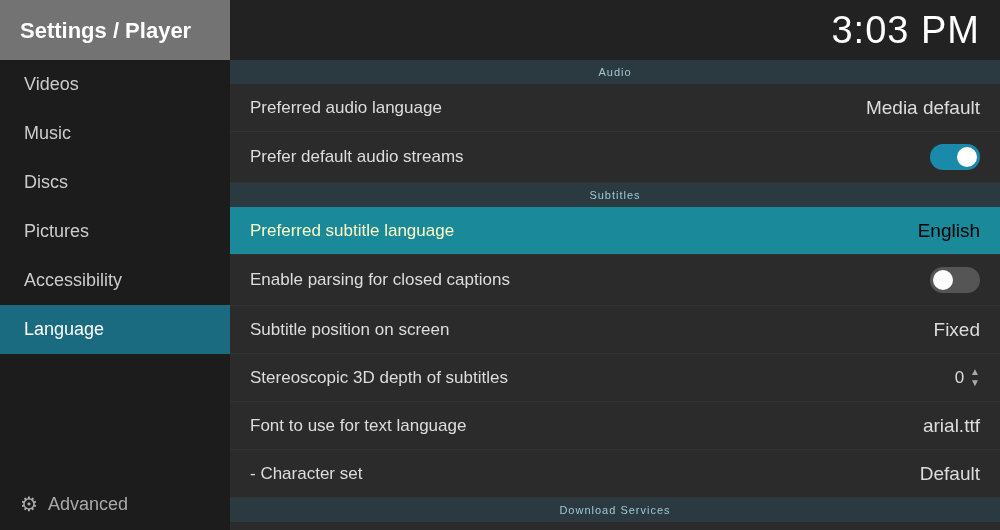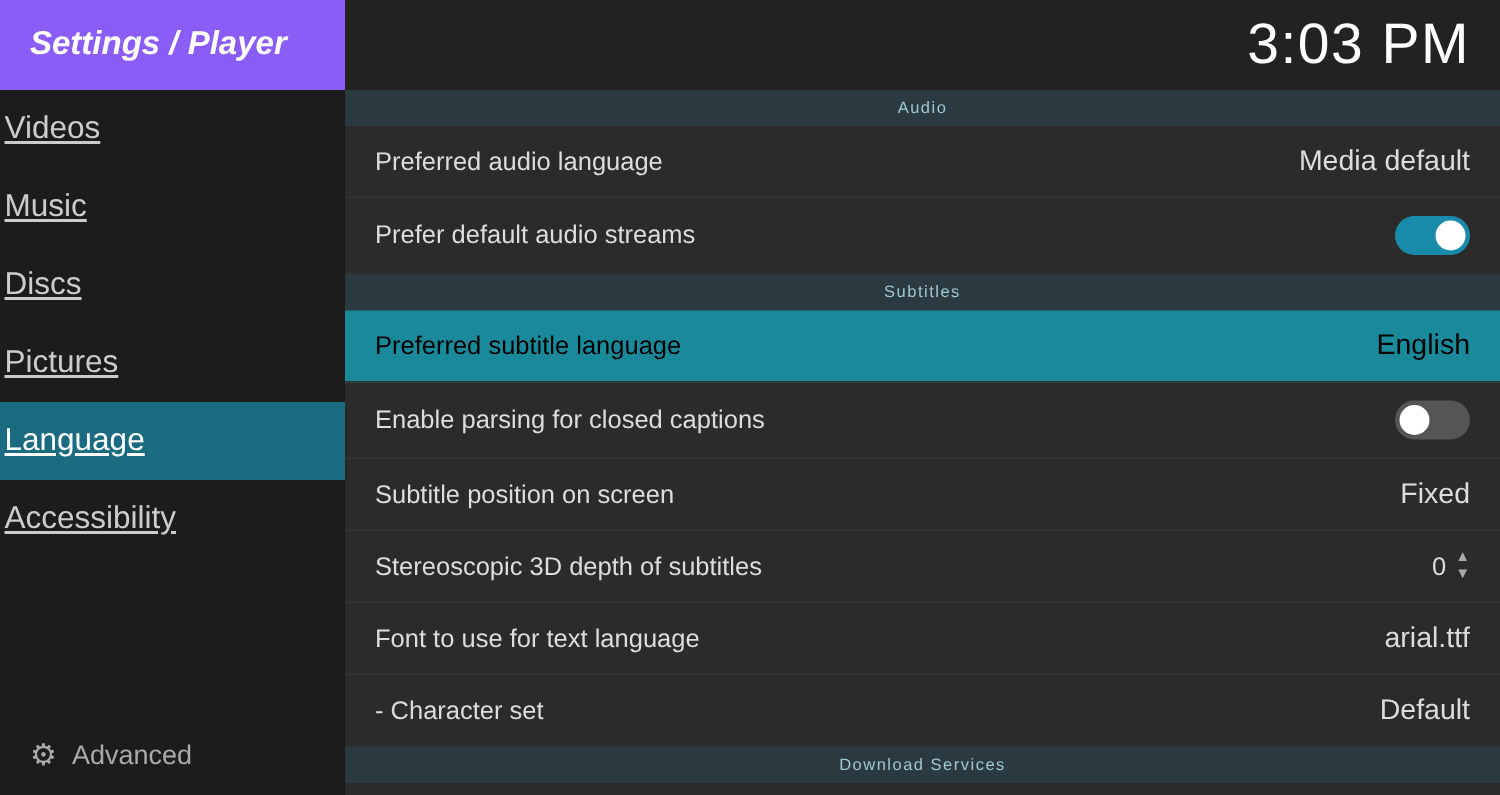--- a/index.html
+++ b/index.html
@@ -17,45 +17,43 @@
     .sidebar {
       width: 230px;
       min-width: 230px;
       background: #1c1c1c;
       display: flex;
       flex-direction: column;
       height: 530px;
     }
 
     .sidebar-header {
-      background: #8b5cf6;
+      background: #737373;
       padding: 16px 20px;
       font-size: 22px;
       font-weight: bold;
       color: #ffffff;
       height: 60px;
       display: flex;
-      align-items: flex-start;
-      font-style: italic;
+      align-items: flex-end;
     }
 
     .sidebar-nav {
       flex: 1;
       display: flex;
       flex-direction: column;
     }
 
     .sidebar-item {
-      padding: 14px 3px;
-      font-size: 21px;
+      padding: 14px 24px;
+      font-size: 18px;
       color: #cccccc;
       cursor: pointer;
       display: flex;
       align-items: center;
-      text-decoration: underline;
     }
 
     .sidebar-item.active {
       background: #1a6a80;
       color: #ffffff;
     }
 
     .sidebar-footer {
       padding: 14px 20px;
       font-size: 18px;
@@ -122,21 +120,21 @@
     .setting-row.highlighted {
       background: #1a8a9a;
     }
 
     .setting-label {
       font-size: 17px;
       color: #dddddd;
     }
 
     .setting-row.highlighted .setting-label {
-      color: #000000;
+      color: #fef9c3;
       font-weight: 500;
     }
 
     .setting-value {
       font-size: 19px;
       color: #dddddd;
       white-space: nowrap;
     }
 
     .setting-row.highlighted .setting-value {
@@ -201,22 +199,22 @@
 <aside class="sidebar">
   <div class="sidebar-header">
     <span>Settings / Player</span>
   </div>
   <nav class="sidebar-nav">
 
   <div class="sidebar-item">Videos</div>
       <div class="sidebar-item">Music</div>
       <div class="sidebar-item">Discs</div>
       <div class="sidebar-item">Pictures</div>
+      <div class="sidebar-item">Accessibility</div>
       <div class="sidebar-item active">Language</div>
-      <div class="sidebar-item">Accessibility</div>
     </nav>
   <div class="sidebar-footer">
     <span class="gear-icon">⚙</span>
     <span>Advanced</span>
   </div>
 </aside>
 
 <main class="main-content">
   <div class="top-bar">
     <span class="clock">3:03 PM</span>

